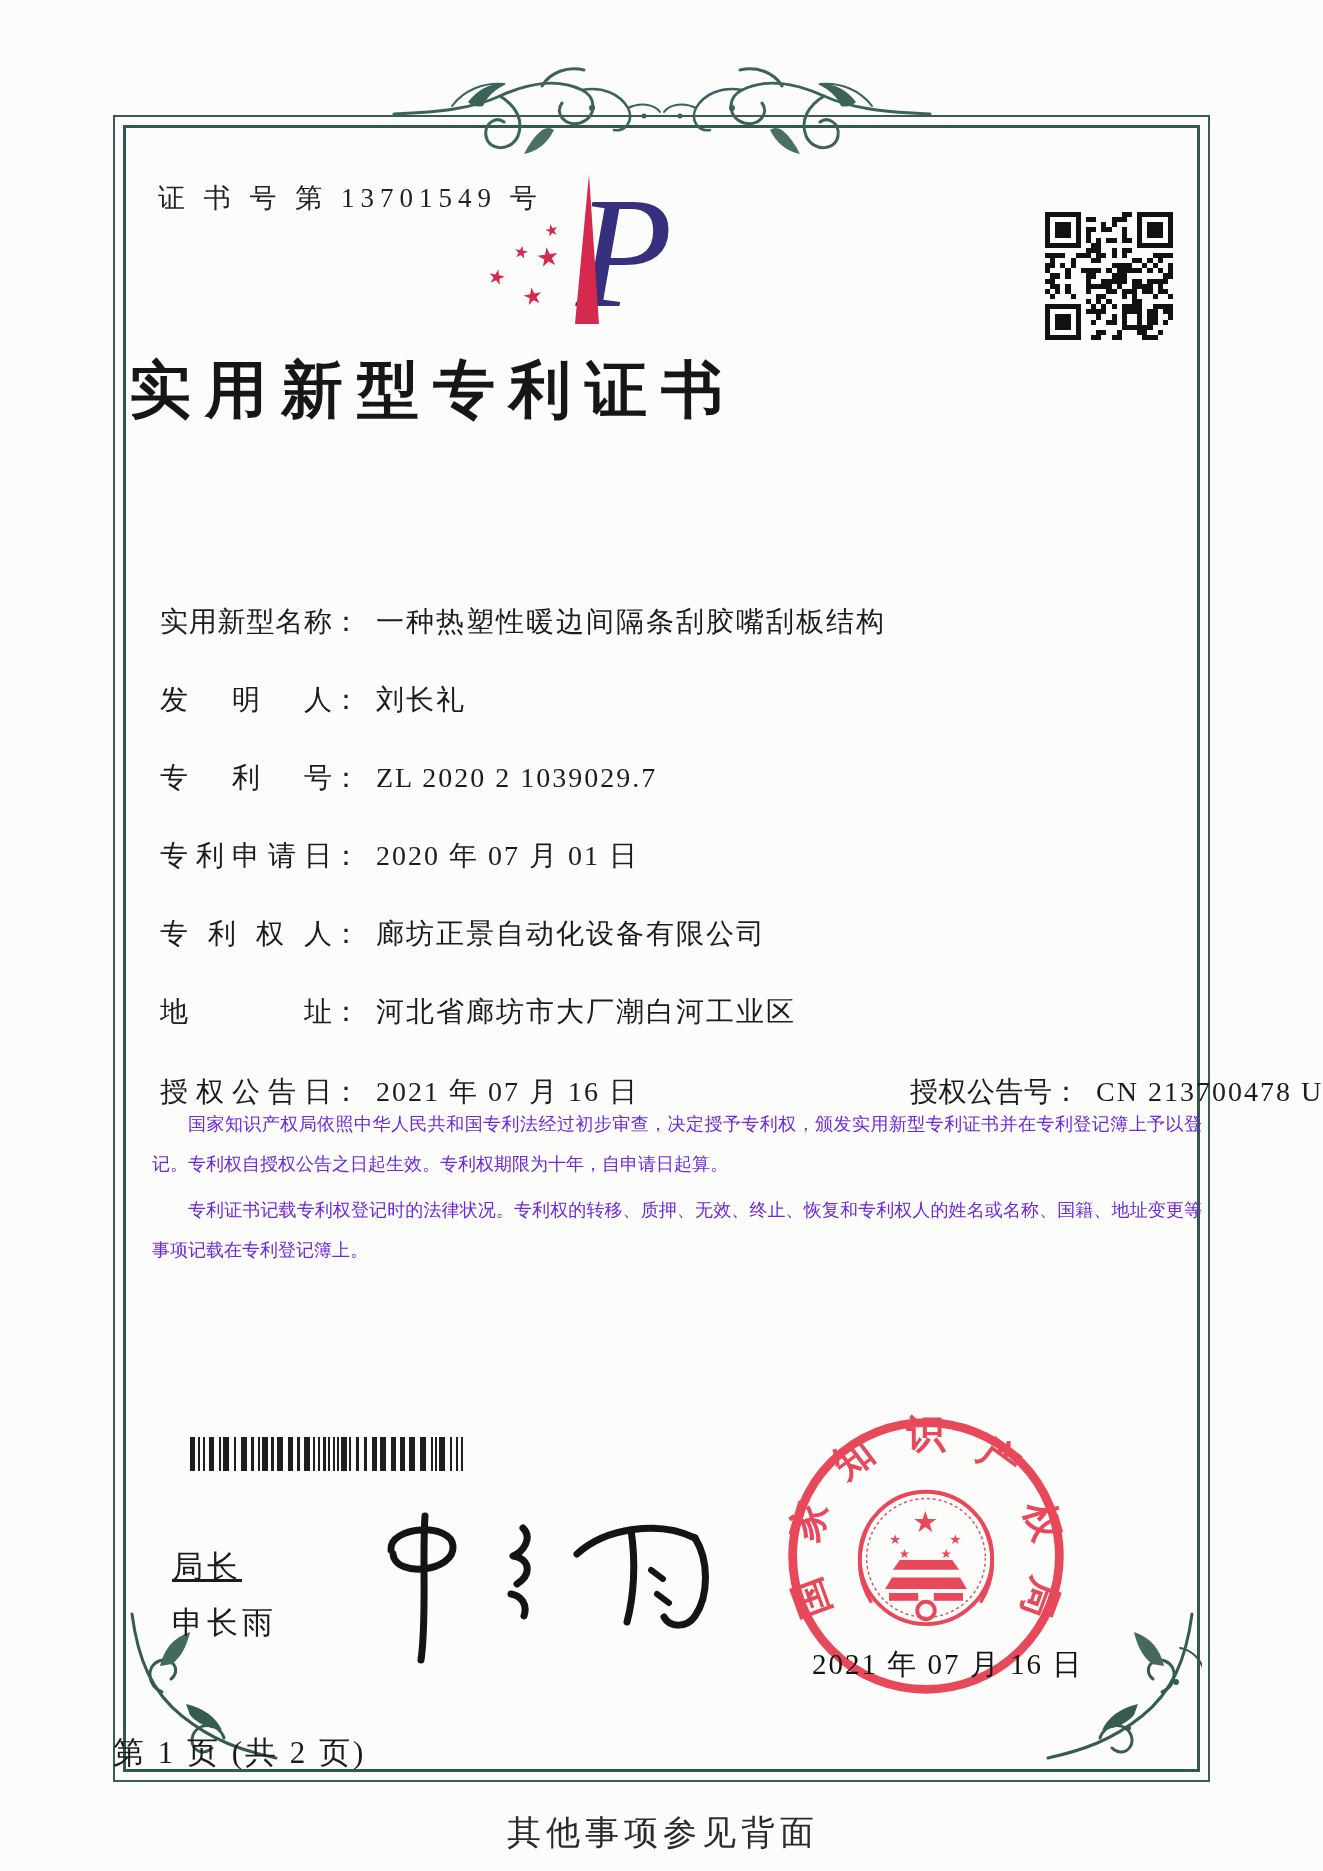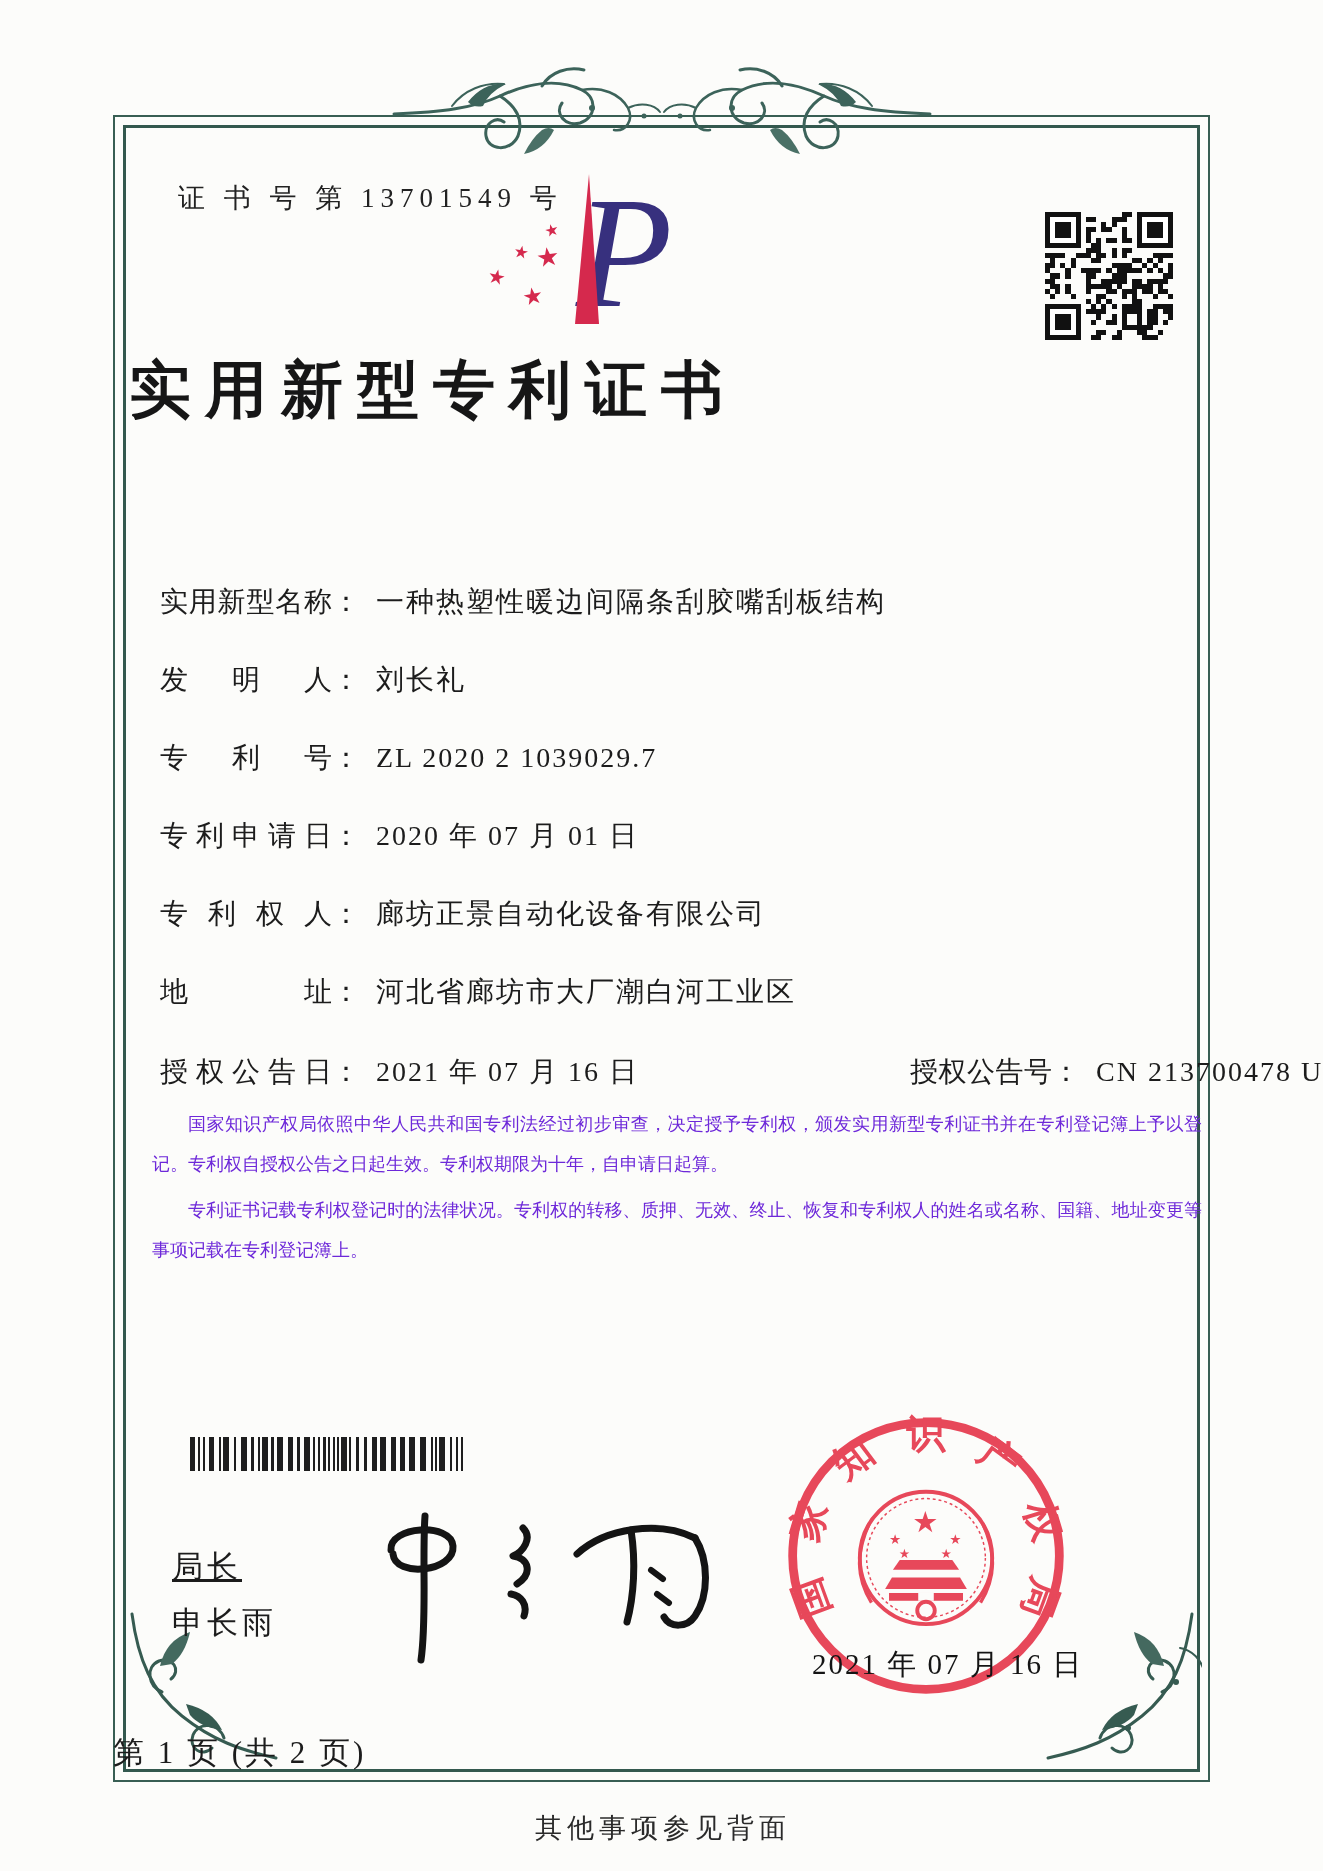--- a/index.html
+++ b/index.html
@@ -15,33 +15,34 @@
     border:2px solid #385e53; box-sizing:border-box; z-index:1;
   }
   .frame-inner{
     position:absolute; left:123px; top:125px; width:1077px; height:1647px;
     border:3px solid #33584e; box-sizing:border-box; z-index:1;
   }
   .ornament{position:absolute; z-index:2;}
   
   .cert-number{
     position:absolute; left:158px; top:180px; font-size:27px; letter-spacing:6px;
-    color:#222; z-index:3;margin-left:20px;
+    color:#222; z-index:3;
   }
   .logo{position:absolute; left:478px; top:166px; width:230px; height:165px; z-index:3;}
   .qr{position:absolute; left:1045px; top:212px; width:128px; height:128px; z-index:3;}
   .title{
     position:absolute; left:129px; top:348px; width:1100px; text-align:left;
     font-size:62px; font-weight:700; letter-spacing:14px; color:#161616; z-index:3;
   }
   
   .field-row{position:absolute; left:160px; font-size:28px; white-space:nowrap; z-index:3;}
   .flabel{
     display:inline-block; width:172px; text-align:justify; text-align-last:justify;
     vertical-align:bottom;
+    margin-top:20px;
   }
   .fcolon{display:inline-block;}
   .fvalue{margin-left:16px; letter-spacing:2px;}
   .grant-right{position:absolute; left:750px; top:0; font-size:28px; white-space:nowrap;}
   .grant-right .flabel{width:142px;}
   
   .body-text{
     position:absolute; left:152px; top:1104px; width:1050px; z-index:3;
     font-size:18px; line-height:40px; text-align:justify; color:#6d28d9;
   }
@@ -55,21 +56,21 @@
   .seal-date{
     position:absolute; left:812px; top:1645px; font-size:29px; letter-spacing:2px;
     color:#141414; z-index:5;
   }
   .page-info{
     position:absolute; left:113px; top:1732px; width:1100px; text-align:left;
     font-size:31px; letter-spacing:3px; z-index:3;
   }
   .back-note{
     position:absolute; left:113px; top:1810px; width:1100px; text-align:center;
-    font-size:27px; letter-spacing:5px; color:#2a2a2a; z-index:3;
+    font-size:34px; letter-spacing:5px; color:#2a2a2a; z-index:3;
   }
 </style>
 </head>
 <body>
 
 <div class="page">
 
   <div class="frame-outer"></div>
   <div class="frame-inner"></div>
 

